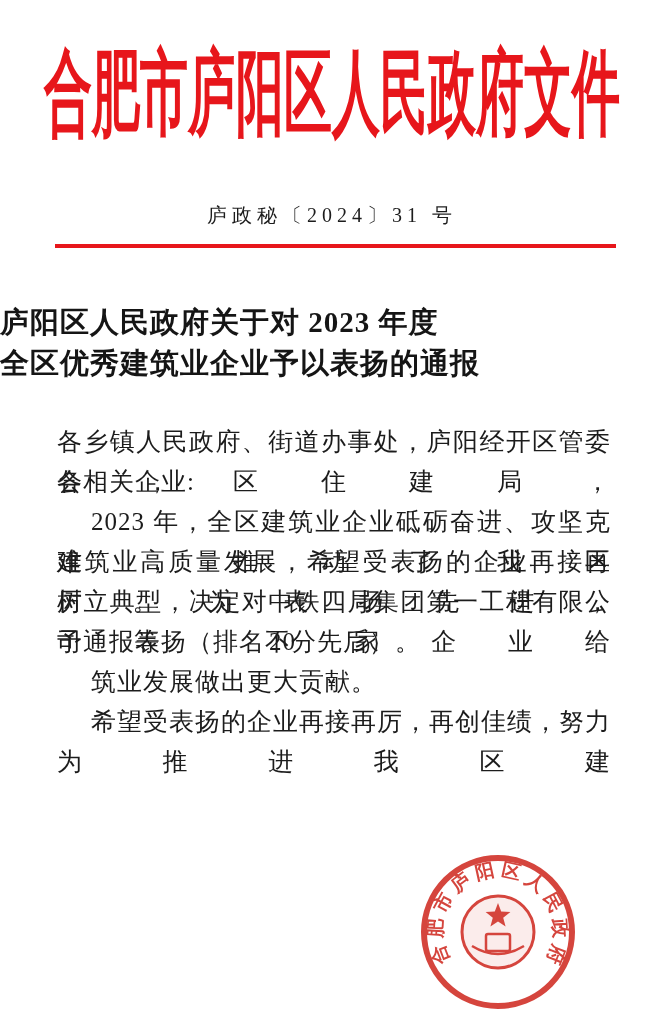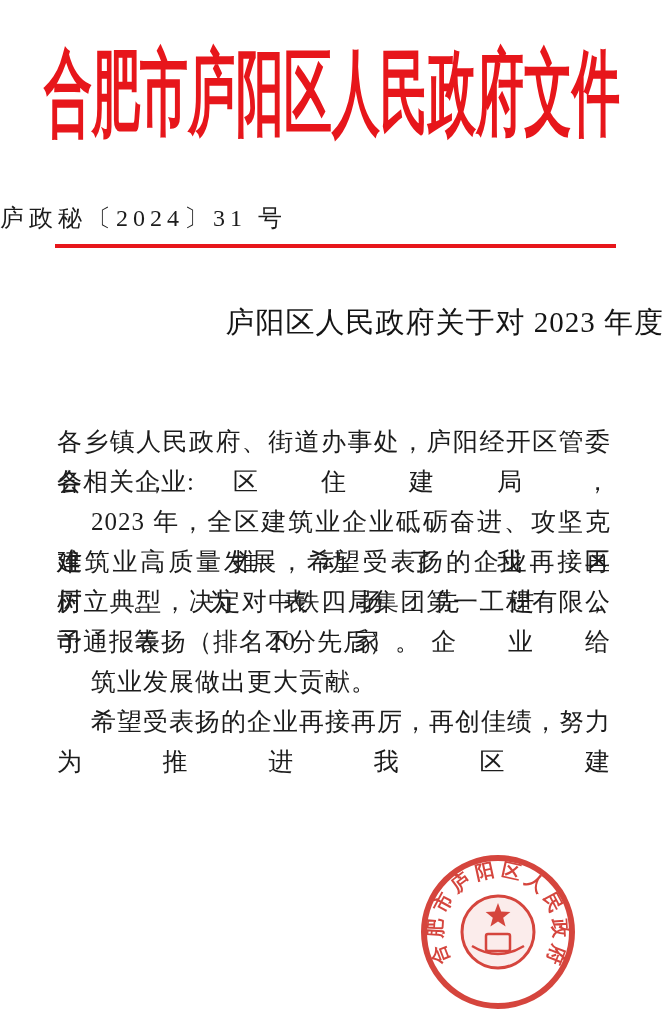--- a/index.html
+++ b/index.html
@@ -22,34 +22,34 @@
     text-align:center;
     color:var(--red);
     font-size:48px;font-weight:bold;
     white-space:nowrap;
     transform:scaleY(1.95);
     transform-origin:center top;
     letter-spacing:0px;
   }
   .doc-number{
     position:absolute;top:197px;left:0;width:100%;
-    text-align:left;
-    font-size:24px;
+    text-align:center;
+    font-size:20px;
     letter-spacing:5px;
     color:var(--ink);
   }
   .red-line{
     position:absolute;top:239px;left:55px;
     width:561px;height:4px;
     background:var(--red);
   }
   .doc-title{
     position:absolute;top:297px;left:0;width:100%;
-    text-align:right;
-    font-size:29px;font-weight:normal;
+    text-align:left;
+    font-size:29px;font-weight:bold;
     line-height:41px;
     letter-spacing:1px;
     color:#151515;
   }
   .doc-body{
     position:absolute;top:417px;left:57px;width:554px;
     font-size:25px;line-height:40px;
     color:var(--ink);
     letter-spacing:1px;
   }
@@ -92,20 +92,21 @@
 <div class="page">
 
   <div class="header-banner">合肥市庐阳区人民政府文件</div>
 
   <div class="doc-number">庐政秘〔2024〕31 号</div>
 
   <div class="red-line"></div>
 
   <div class="doc-title">
     <div>庐阳区人民政府关于对 2023 年度</div>
+    <div>全区优秀建筑业企业予以表扬的通报</div>
   </div>
 
   <div class="doc-body">
     <div class="line full">各乡镇人民政府、街道办事处，庐阳经开区管委会，区住建局，</div>
     <div class="line">各相关企业:</div>
     <div class="line full indent">2023 年，全区建筑业企业砥砺奋进、攻坚克难，推动了我区</div>
     <div class="line full">建筑业高质量发展，希望受表扬的企业再接再厉。为表扬先进，</div>
     <div class="line full">树立典型，决定对中铁四局集团第一工程有限公司等 20 家企业给</div>
     <div class="line">予通报表扬（排名不分先后）。</div>
     <div class="line indent">筑业发展做出更大贡献。</div>

